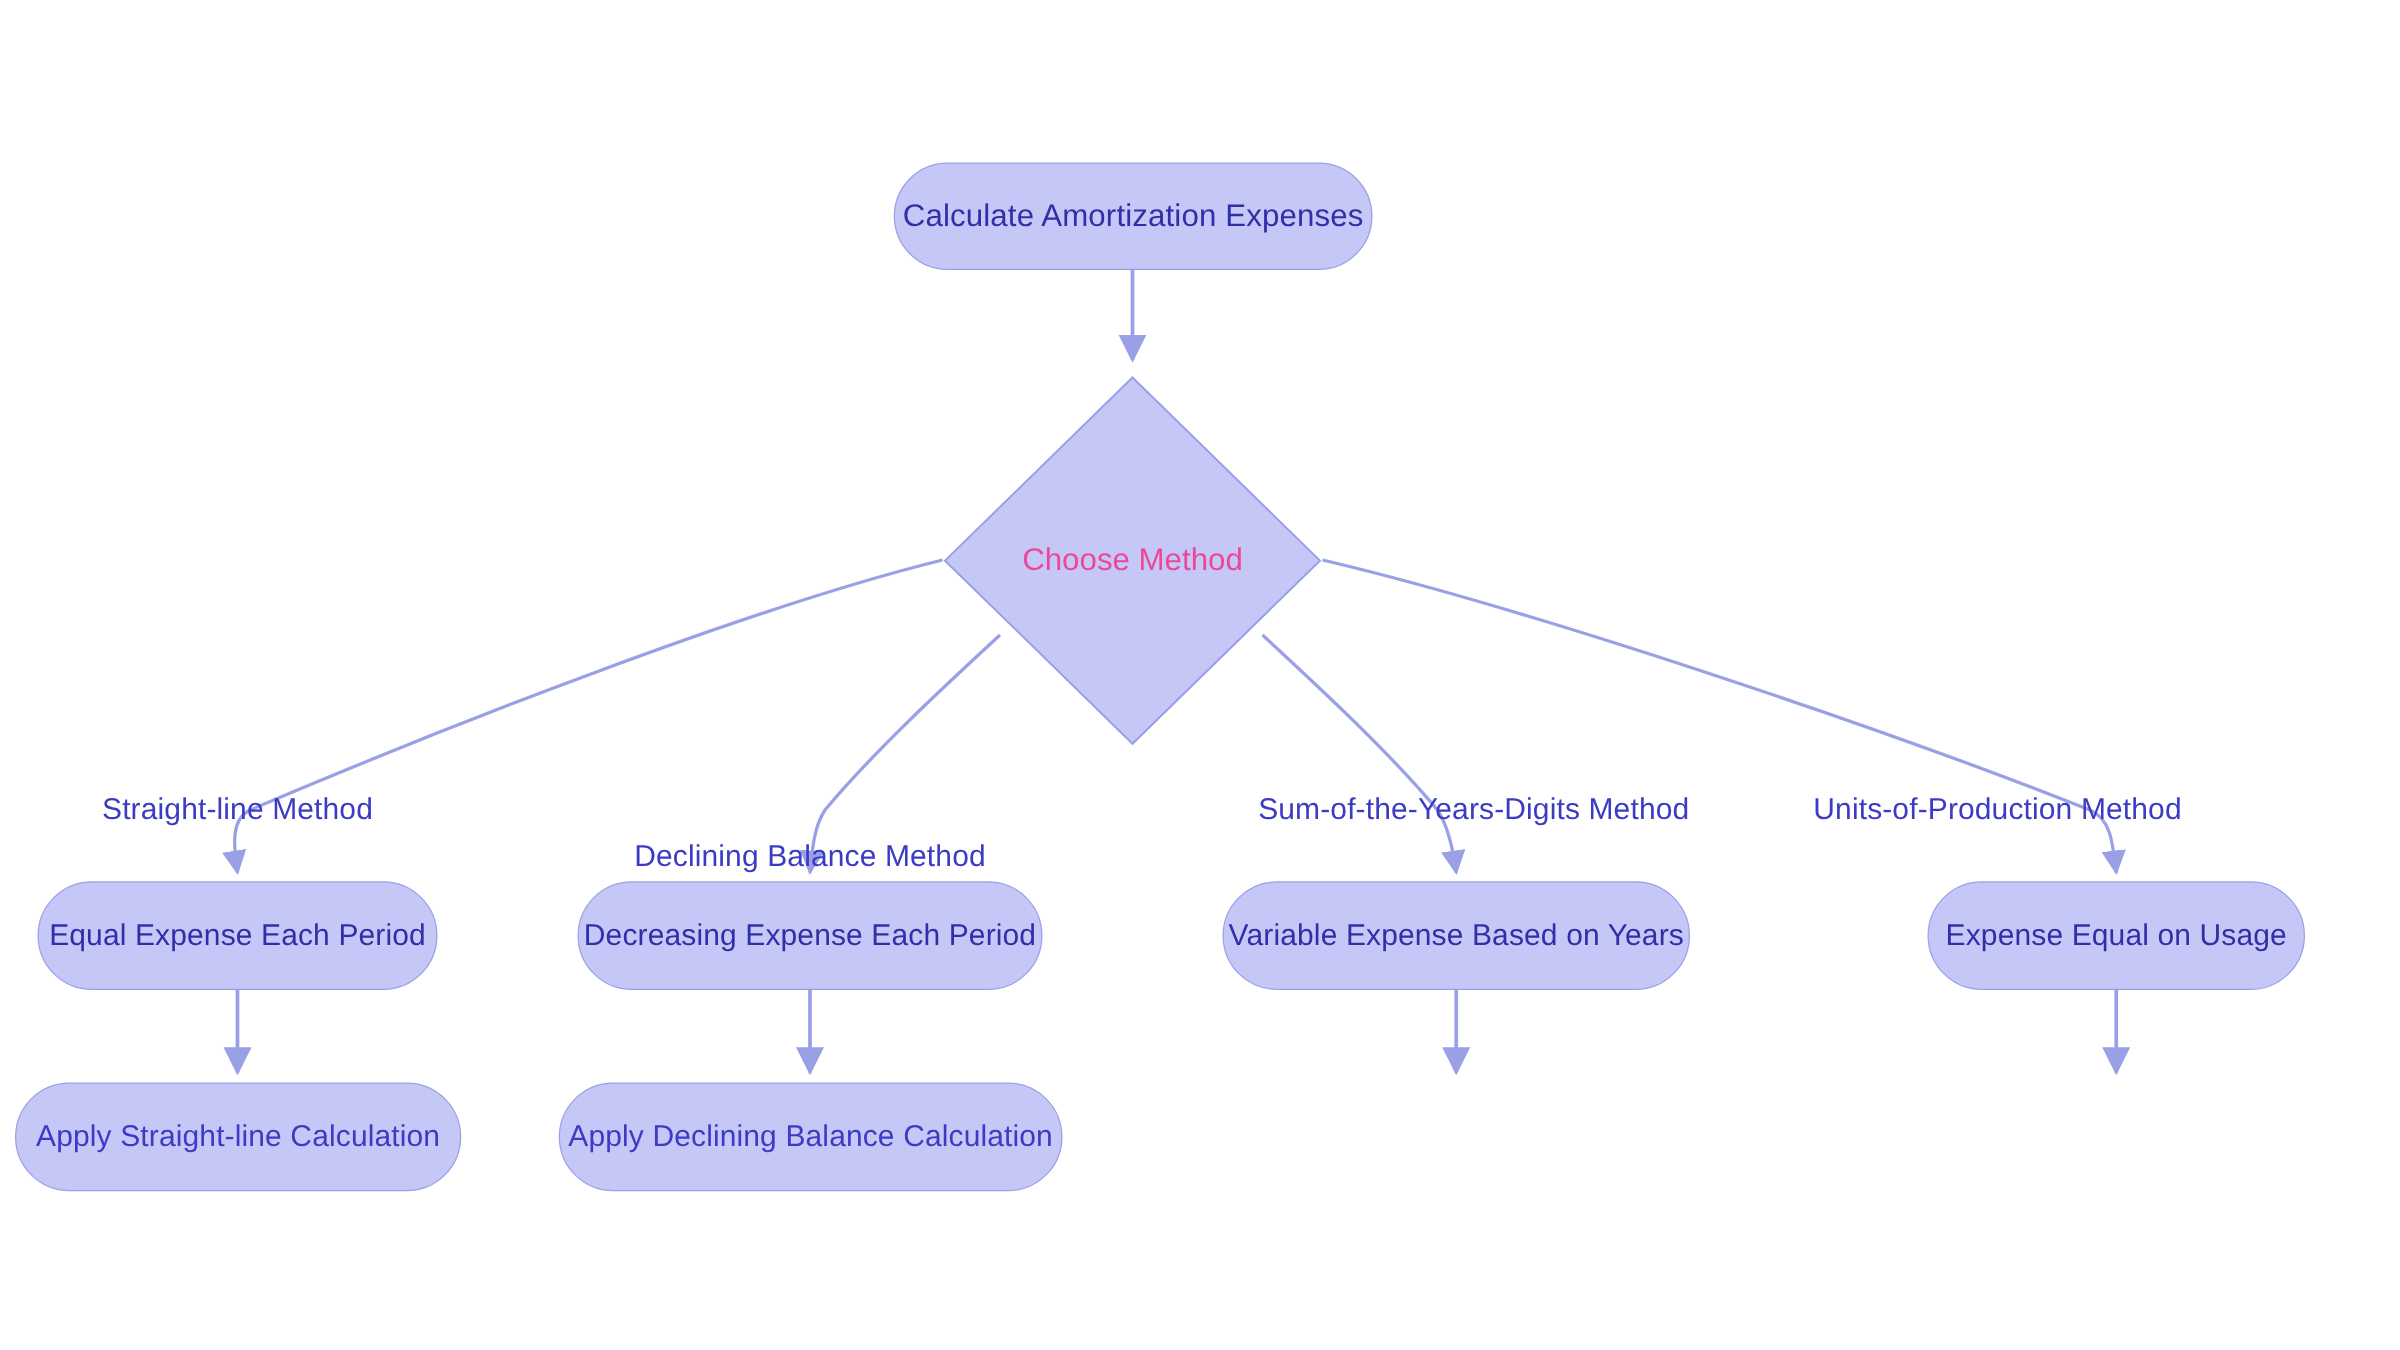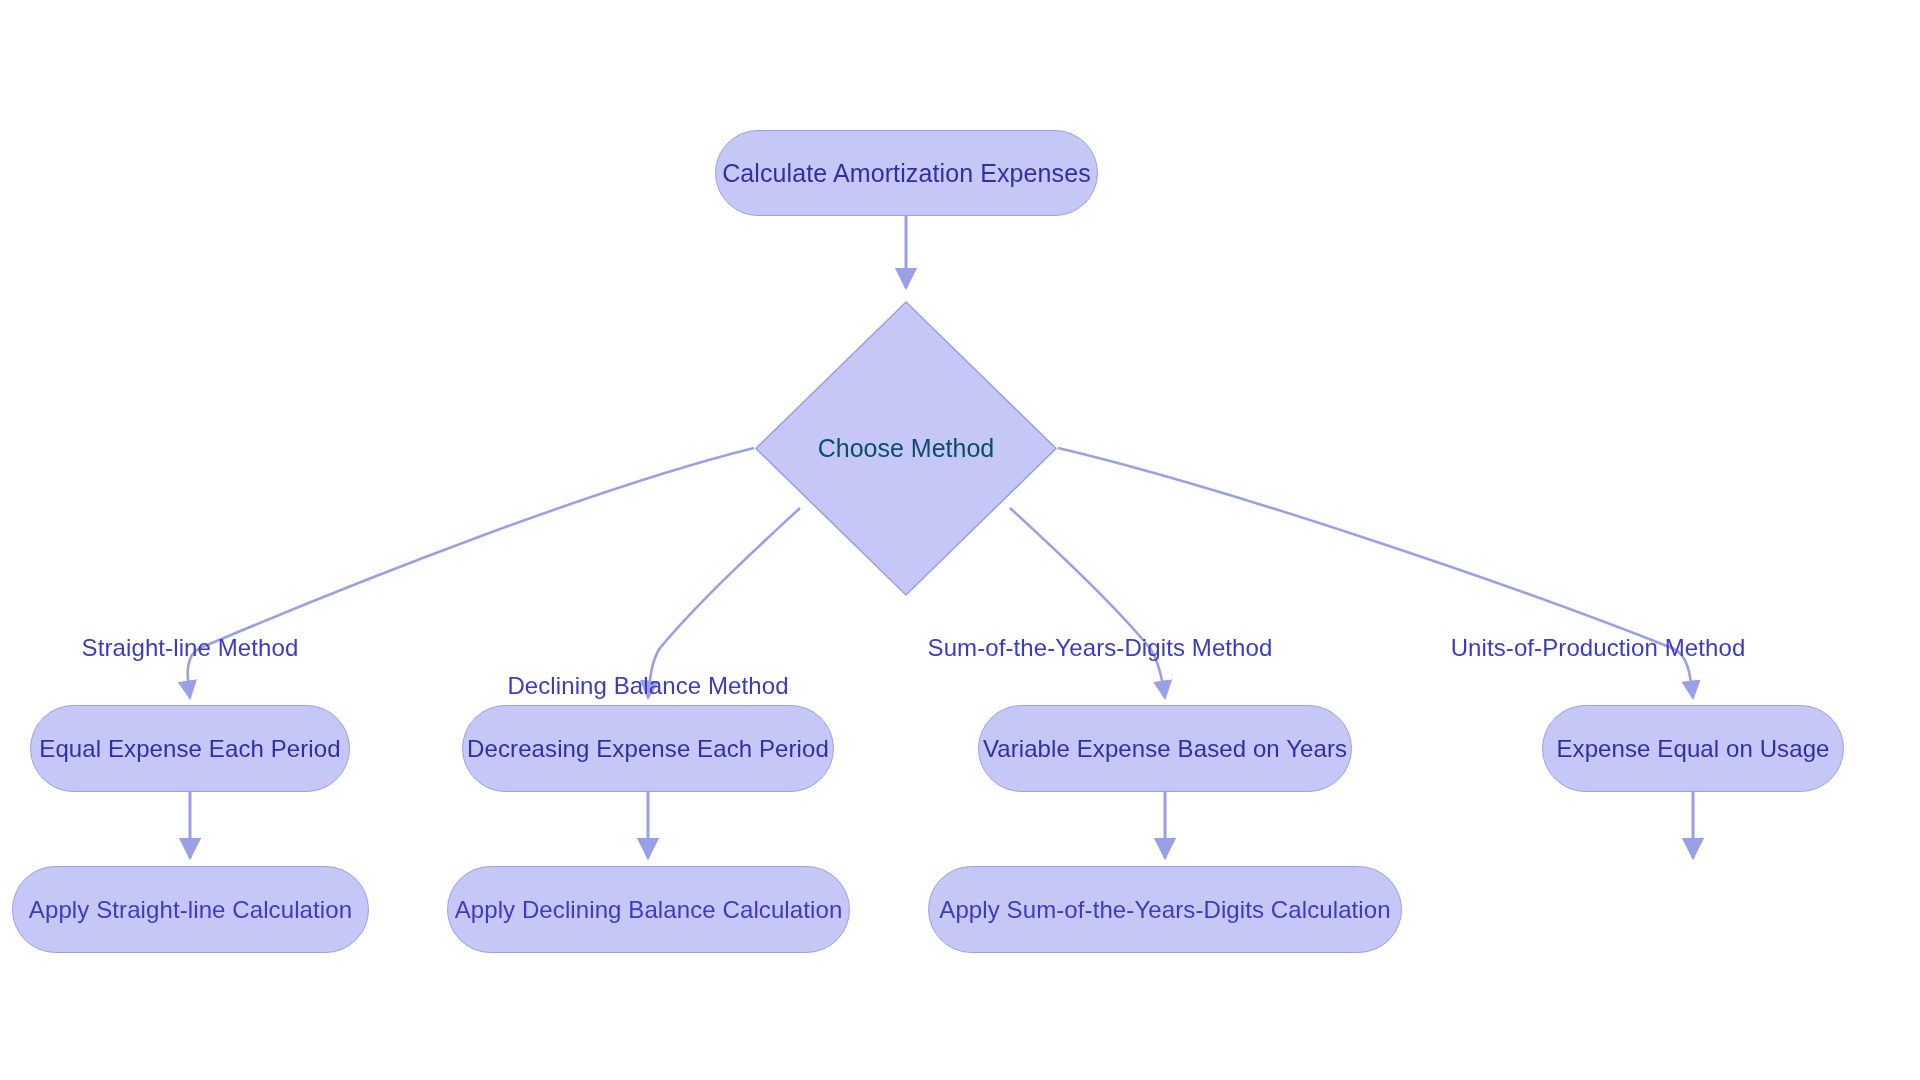--- a/index.html
+++ b/index.html
@@ -75,21 +75,21 @@
   .decision .dia-text {
     position: absolute;
     left: 0;
     top: 0;
     width: 100%;
     height: 100%;
     display: flex;
     align-items: center;
     justify-content: center;
     font-size: 25px;
-    color: #0c4a6e;
+    color: #ec4899;
     white-space: nowrap;
     pointer-events: none;
   }
 
   
   .edge-label {
     position: absolute;
     font-size: 24px;
     color: #3b3bc4;
     white-space: nowrap;
@@ -134,21 +134,21 @@
     <svg class="dia-shape" width="304" height="297" viewBox="0 0 304 297">
       <polygon points="152,2 302,148.5 152,295 2,148.5" fill="#c5c8f7" stroke="#9aa0e6" stroke-width="1.6"></polygon>
     </svg>
     <div class="dia-text">
       <span>Choose Method</span>
     </div>
   </div>
 
   <div class="edge-label" style="left:190px; top:648px;">Straight-line Method</div>
   <div class="edge-label" style="left:648px; top:648px;margin-top:38px;">Declining Balance Method</div>
-  <div class="edge-label" style="left:1100px; top:648px;">Sum-of-the-Years-Digits Method</div>
+  <div class="edge-label" style="left:1179px; top:648px;">Sum-of-the-Years-Digits Method</div>
   <div class="edge-label" style="left:1598px; top:648px;text-align:center;">Units-of-Production Method</div>
 
   <div class="node pill stage" style="left:462px; top:705px; width:372px; height:87px;">
     <span class="node-label">Decreasing Expense Each Period</span>
   </div>
 
   <div class="node pill stage" style="left:30px; top:705px; width:320px; height:87px;">
     <span class="node-label">Equal Expense Each Period</span>
   </div>
 
@@ -161,18 +161,15 @@
   </div>
 
   <div class="node pill action" style="left:12px; top:866px; width:357px; height:87px;">
     <span class="node-label">Apply Straight-line Calculation</span>
   </div>
 
   <div class="node pill action" style="left:447px; top:866px; width:403px; height:87px;">
     <span class="node-label">Apply Declining Balance Calculation</span>
   </div>
 
-  <div class="node pill action" style="left:928px; top:866px; width:474px; height:87px;">
-    <span class="node-label">Apply Sum-of-the-Years-Digits Calculation</span>
-  </div>
 
 
 </div>
 
 </body></html>

